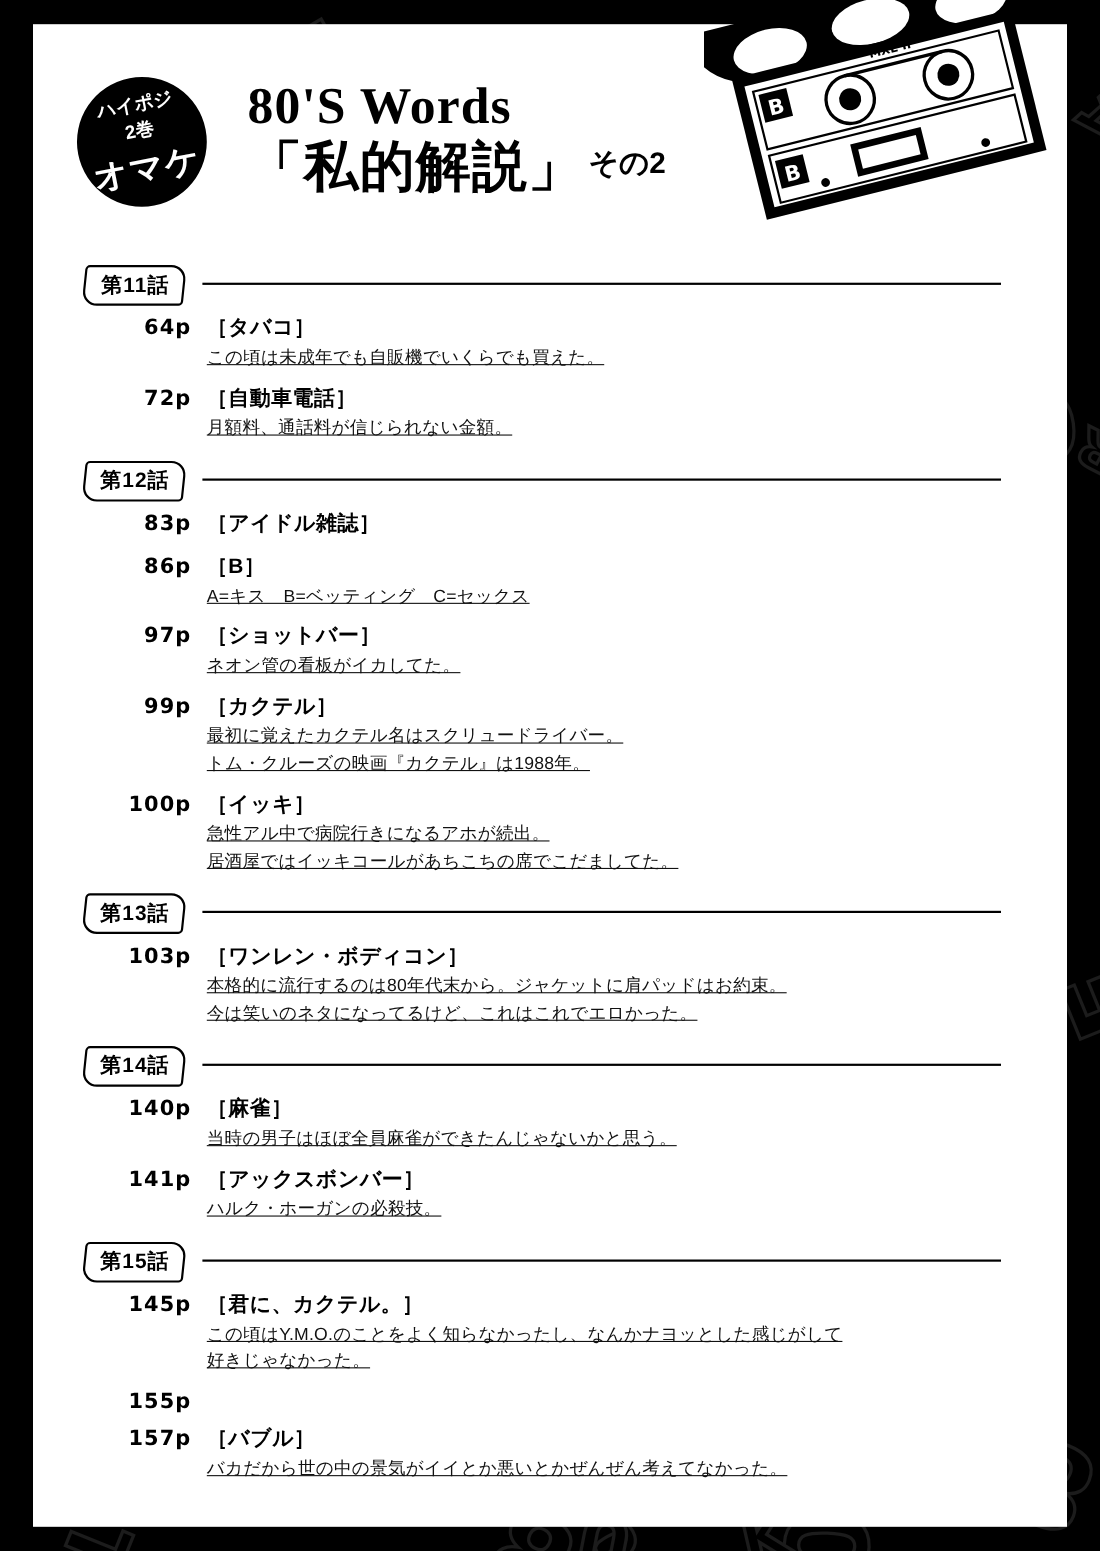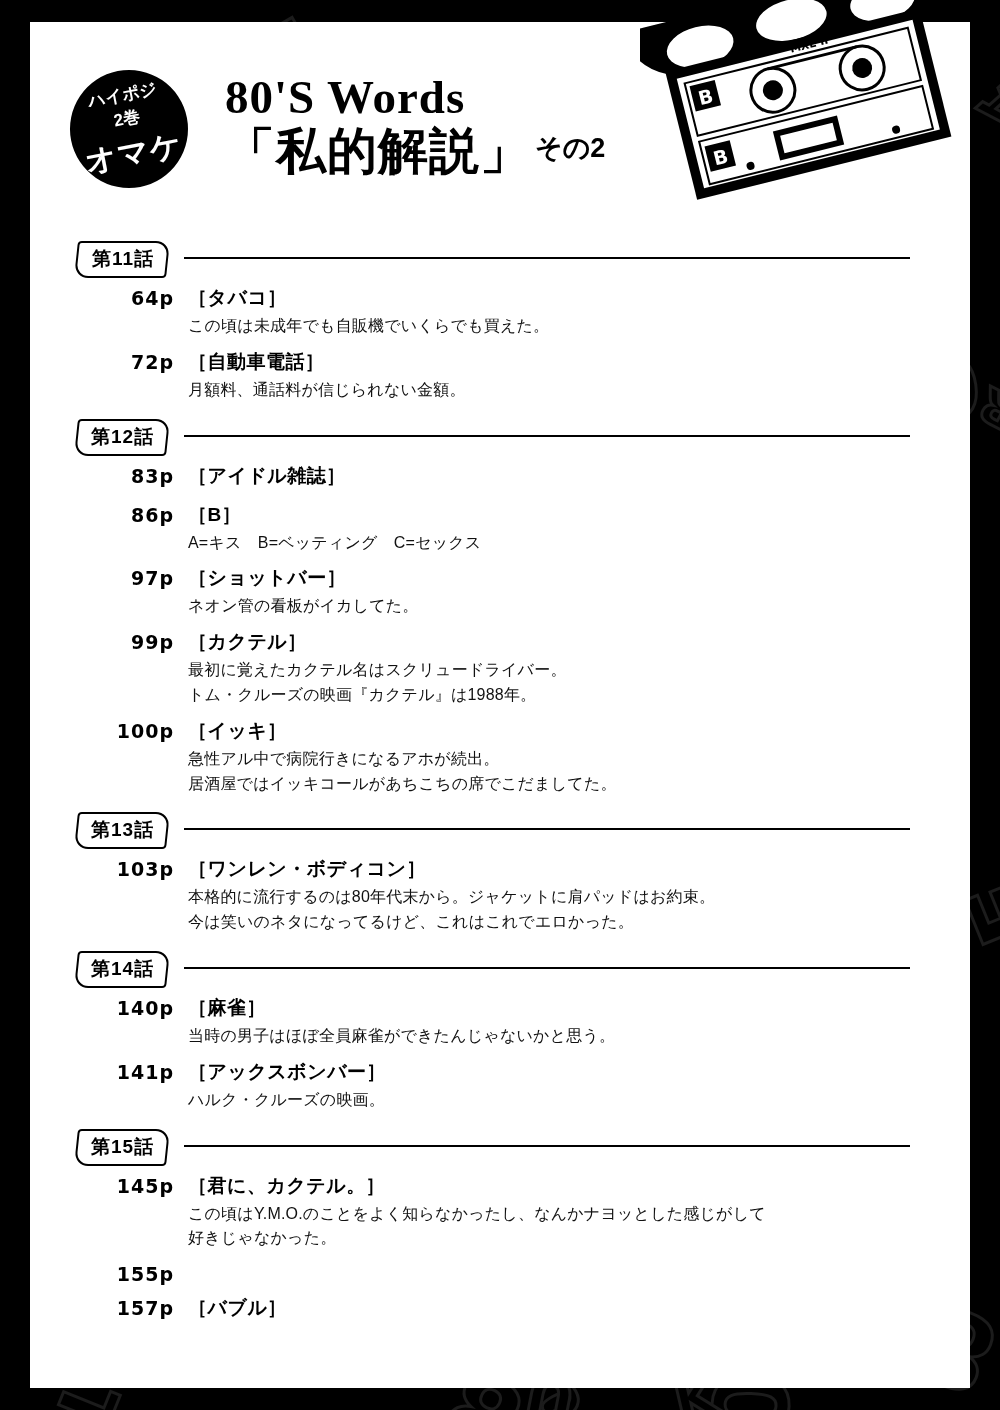--- a/index.html
+++ b/index.html
@@ -180,20 +180,21 @@
     font-size: 19px;
     font-weight: 700;
     letter-spacing: 0.5px;
     margin-bottom: 3px;
   }
   .entry .desc {
     font-size: 16px;
     line-height: 1.55;
     letter-spacing: 0.2px;
     color: #111;
+    text-decoration: underline;
   }
 </style>
 </head>
 <body>
 
 <div id="page">
 
   <div id="bg-pattern">
       <span class="glyph" style="font-size: 60px; left: 536px; top: 1372px; transform: rotate(241deg);">0</span>
       <span class="glyph" style="font-size: 100px; left: 906px; top: 103px; transform: rotate(359deg);">E</span>
@@ -410,21 +411,21 @@
           <div class="page-no">140p</div>
           <div class="body">
             <div class="term">［麻雀］</div>
             <div class="desc">当時の男子はほぼ全員麻雀ができたんじゃないかと思う。</div>
           </div>
         </div>
         <div class="entry">
           <div class="page-no">141p</div>
           <div class="body">
             <div class="term">［アックスボンバー］</div>
-            <div class="desc">ハルク・クルーズの映画。</div>
+            <div class="desc">ハルク・ホーガンの必殺技。</div>
           </div>
         </div>
       </section>
 
       <section class="chapter">
         <div class="chapter-head">
           <div class="chapter-rule"></div>
           <div class="chapter-tag"><span>第15話</span></div>
         </div>
         <div class="entry">
@@ -435,20 +436,21 @@
             <div class="desc">好きじゃなかった。</div>
           </div>
         </div>
         <div class="entry">
           <div class="page-no">155p</div>
         </div>
         <div class="entry">
           <div class="page-no">157p</div>
           <div class="body">
             <div class="term">［バブル］</div>
+            <div class="desc">バカだから世の中の景気がイイとか悪いとかぜんぜん考えてなかった。</div>
           </div>
         </div>
 
       </section>
 
     </div>
   </div>
 </div>
 
 </body></html>

